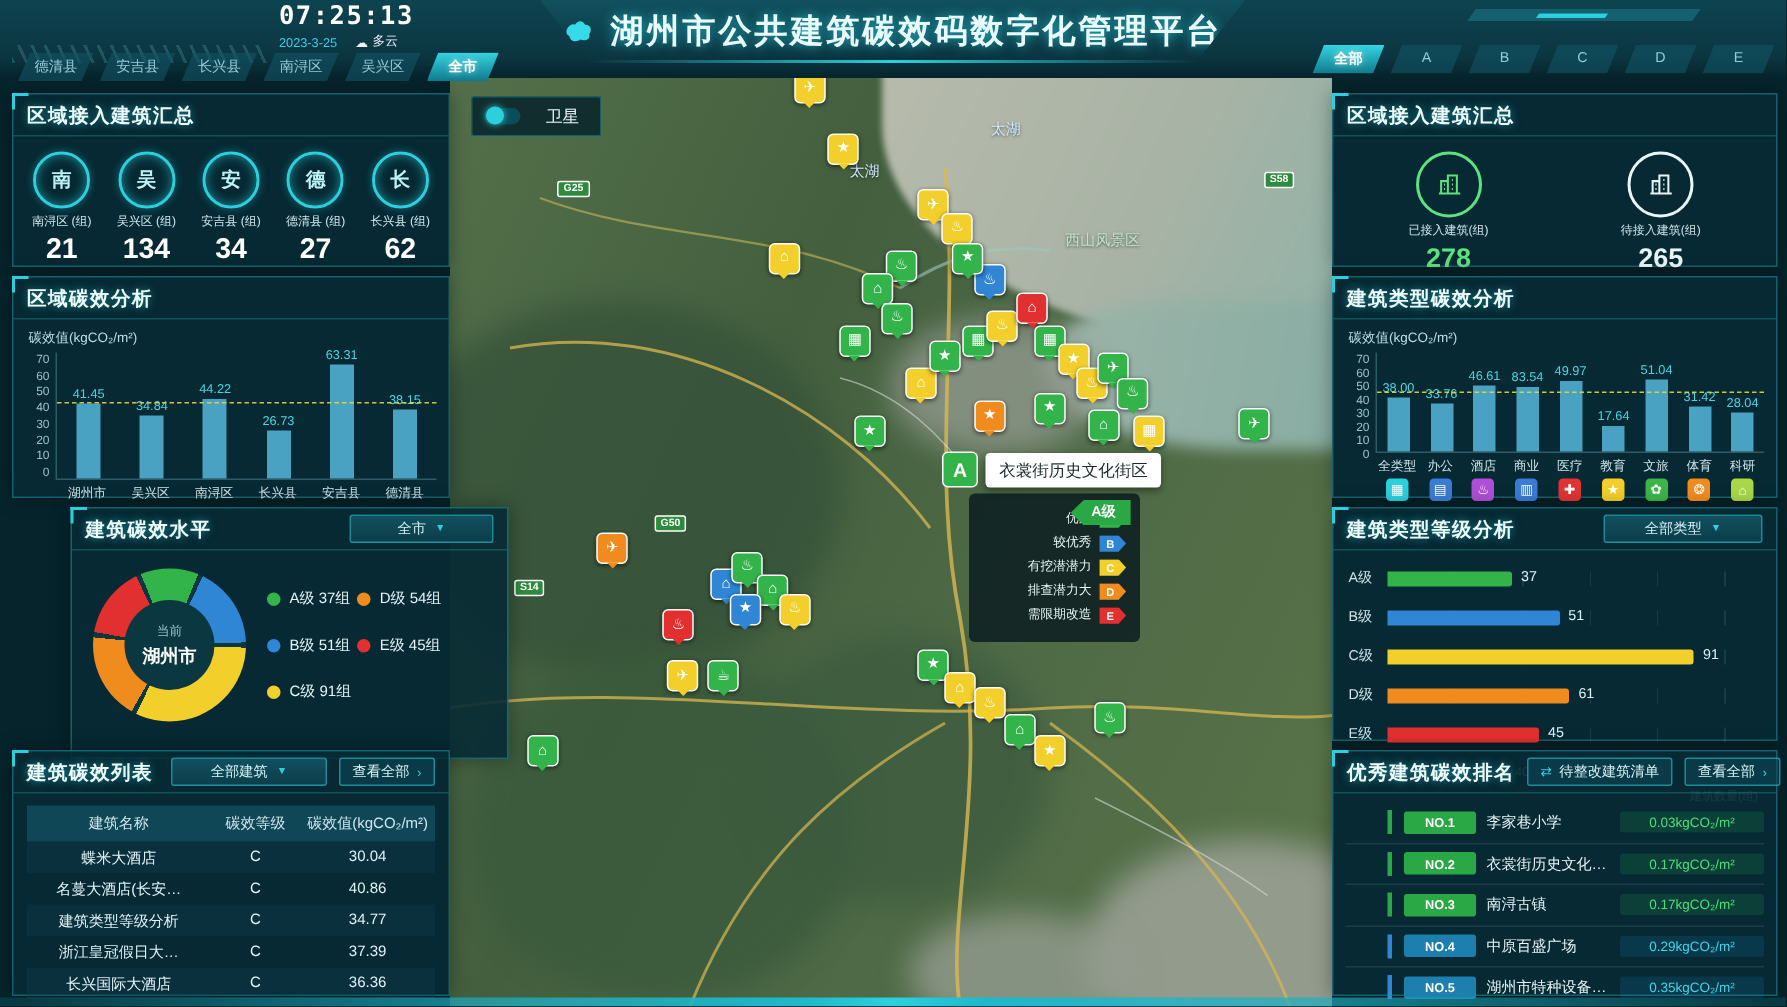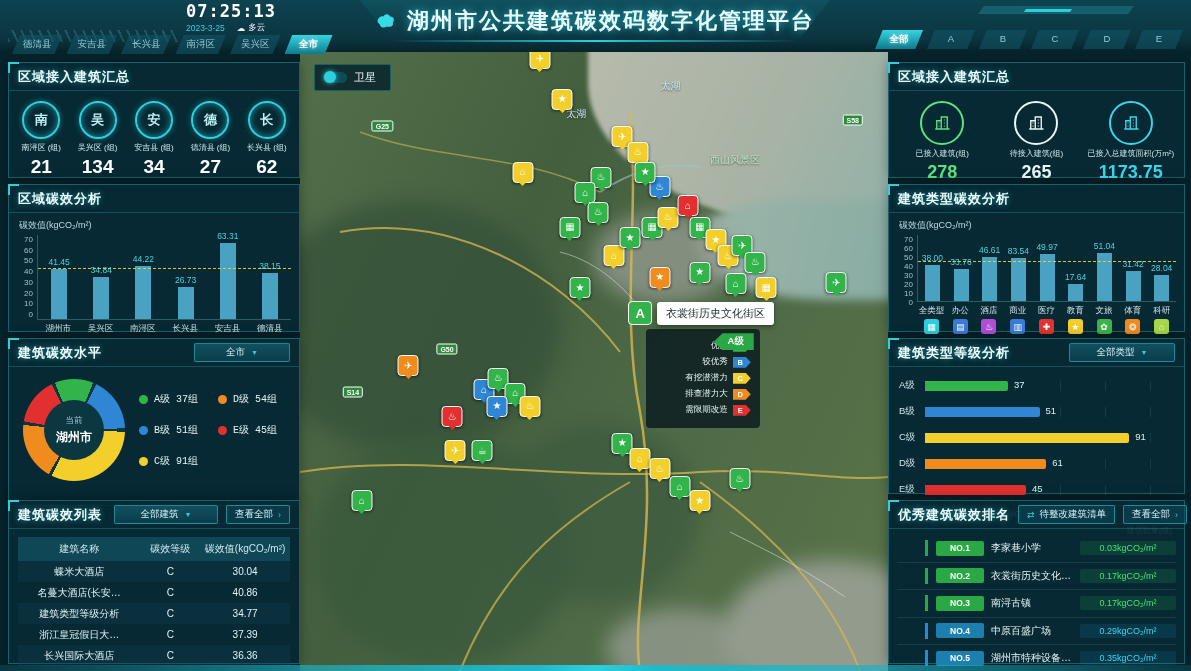--- a/index.html
+++ b/index.html
@@ -16,21 +16,21 @@
   .water2{position:absolute;right:-30px;top:24%;width:38%;height:16%;
     background:linear-gradient(100deg,#9db4a9,#86aca2);border-radius:40% 0 0 60%;filter:blur(5px);}
   svg.roads{position:absolute;inset:0;}
   .mlabel{position:absolute;font-size:10px;text-shadow:0 1px 2px rgba(0,0,0,.55);transform:translate(-50%,-50%);white-space:nowrap;}
   .shield{position:absolute;transform:translate(-50%,-50%);background:#2e8b3d;color:#fff;border:1px solid #fff;
     border-radius:2px;font-size:7px;font-weight:bold;padding:1px 3px;line-height:1;}
   .mk{position:absolute;width:19px;height:19px;border:1.5px solid #fff;border-radius:4px;
     display:flex;align-items:center;justify-content:center;color:#fff;font-size:10px;line-height:1;
     transform:translate(-50%,-100%);box-shadow:0 1px 3px rgba(0,0,0,.5);z-index:2;}
   .mk i{position:absolute;left:50%;bottom:-8px;transform:translateX(-50%);width:0;height:0;border:4px solid transparent;}
-  .sat{position:absolute;left:14px;top:12px;z-index:4;display:flex;align-items:center;gap:7px;
+  .sat{position:absolute;left:14px;top:12px;z-index:4;display:flex;align-items:center;gap:17px;
     background:rgba(7,34,42,.85);border:1px solid rgba(43,208,222,.3);border-radius:2px;
     padding:5px 14px 5px 8px;color:#e7f6f9;font-size:11px;cursor:pointer;}
   .tgl{width:24px;height:11px;border-radius:6px;background:#0c4c59;position:relative;display:inline-block;}
   .tgl b{position:absolute;left:1px;top:-1px;width:12px;height:12px;border-radius:50%;background:#2bd0de;box-shadow:0 0 5px #2bd0de;}
   .map-tip{position:absolute;z-index:6;display:flex;align-items:center;gap:5px;}
   .tip-a{width:22px;height:22px;border-radius:4px;background:#33b44a;border:1.5px solid #fff;color:#fff;
     font-weight:bold;font-size:13px;display:flex;align-items:center;justify-content:center;}
   .tip-lab{background:#fff;color:#1c2b2e;font-size:11px;padding:4px 9px;border-radius:3px;box-shadow:0 2px 5px rgba(0,0,0,.4);white-space:nowrap;}
   .map-leg{position:absolute;z-index:5;background:rgba(8,26,30,.82);border-radius:4px;padding:7px 9px 8px 9px;width:96px;}
   .leg-row{display:flex;align-items:center;justify-content:flex-end;gap:5px;margin:4px 0;}
@@ -111,21 +111,21 @@
   .icons{margin-top:2px;}
   .icons .cell{flex:1;display:flex;justify-content:center;}
   .cicon{width:15px;height:15px;border-radius:3px;color:#fff;font-size:9px;display:flex;align-items:center;justify-content:center;}
   
   .dn-wrap{display:flex;align-items:center;padding:12px 8px 6px 14px;gap:14px;}
   .donut{width:102px;height:102px;border-radius:50%;position:relative;flex:none;}
   .hole{position:absolute;left:21px;top:21px;width:60px;height:60px;border-radius:50%;background:#0b3741;
     display:flex;flex-direction:column;align-items:center;justify-content:center;gap:2px;}
   .hole .h1{color:#9fc3cc;font-size:8.5px;}
   .hole .h2{color:#fff;font-size:12px;font-weight:bold;}
-  .dn-leg{flex:1;display:flex;gap:20px;font-family:Liberation Mono, monospace;}
+  .dn-leg{flex:1;display:flex;gap:4px;}
   .dn-col{display:flex;flex-direction:column;gap:17px;}
   .dn-item{display:flex;align-items:center;gap:6px;color:#e6f4f7;font-size:10px;white-space:nowrap;}
   .dot{width:9px;height:9px;border-radius:50%;flex:none;}
   
   .tbl{margin:8px 9px 0 9px;font-size:10px;}
   .tr{display:flex;align-items:center;height:21px;color:#e2f2f6;}
   .tr.head{height:24px;background:rgba(24,96,116,.55);color:#cfe6ec;}
   .tr:nth-child(even):not(.head){background:rgba(16,64,78,.35);}
   .c1{width:45%;text-align:center;overflow:hidden;white-space:nowrap;text-overflow:ellipsis;}
   .c2{width:22%;text-align:center;}
@@ -527,21 +527,21 @@
           <span>湖州市</span>
           <span>吴兴区</span>
           <span>南浔区</span>
           <span>长兴县</span>
           <span>安吉县</span>
           <span>德清县</span>
         </div>
       </div>
   </div>
 
-  <div class="panel p-left" style="top:338px;height:168px;">
+  <div class="panel p-left" style="top:338px;height:168px;margin-left:39px;">
     <div class="ph">
       <span class="pt1">建筑碳效水平</span>
       <span class="dd" style="width:78px;">
         <span>全市</span>
         <span class="car">▼</span>
       </span>
     </div>
     <div class="dn-wrap">
       <div class="donut" id="donut" style="background: conic-gradient(from -23.9568deg, rgb(11, 55, 65) 0deg, rgb(11, 55, 65) 2deg, rgb(51, 180, 74) 2deg, rgb(51, 180, 74) 45.9137deg, rgb(11, 55, 65) 45.9137deg, rgb(11, 55, 65) 47.9137deg, rgb(11, 55, 65) 47.9137deg, rgb(11, 55, 65) 49.9137deg, rgb(46, 134, 212) 49.9137deg, rgb(46, 134, 212) 111.957deg, rgb(11, 55, 65) 111.957deg, rgb(11, 55, 65) 113.957deg, rgb(11, 55, 65) 113.957deg, rgb(11, 55, 65) 115.957deg, rgb(242, 207, 42) 115.957deg, rgb(242, 207, 42) 229.799deg, rgb(11, 55, 65) 229.799deg, rgb(11, 55, 65) 231.799deg, rgb(11, 55, 65) 231.799deg, rgb(11, 55, 65) 233.799deg, rgb(240, 140, 30) 233.799deg, rgb(240, 140, 30) 299.727deg, rgb(11, 55, 65) 299.727deg, rgb(11, 55, 65) 301.727deg, rgb(11, 55, 65) 301.727deg, rgb(11, 55, 65) 303.727deg, rgb(226, 48, 48) 303.727deg, rgb(226, 48, 48) 358deg, rgb(11, 55, 65) 358deg, rgb(11, 55, 65) 360deg);">
         <div class="hole">
@@ -640,29 +640,20 @@
         </div>
         <div class="stat">
           <div class="sring" style="border-color: rgb(233, 246, 248); color: rgb(233, 246, 248);">
             <svg width="18" height="18" viewBox="0 0 24 24" fill="none" stroke="currentColor" stroke-width="1.8">
               <path d="M5 20V9h6v11 M11 20V4h8v16 M7.5 12h1 M7.5 16h1 M14.5 8h1 M14.5 12h1 M14.5 16h1 M3 20h19"></path>
             </svg>
           </div>
           <div class="sl">待接入建筑(组)</div>
           <div class="sv" style="color: rgb(233, 246, 248);">265</div>
         </div>
-        <div class="stat">
-          <div class="sring" style="border-color: rgb(58, 214, 234); color: rgb(58, 214, 234);">
-            <svg width="18" height="18" viewBox="0 0 24 24" fill="none" stroke="currentColor" stroke-width="1.8">
-              <path d="M5 20V9h6v11 M11 20V4h8v16 M7.5 12h1 M7.5 16h1 M14.5 8h1 M14.5 12h1 M14.5 16h1 M3 20h19"></path>
-            </svg>
-          </div>
-          <div class="sl">已接入总建筑面积(万m²)</div>
-          <div class="sv" style="color: rgb(58, 214, 234);">1173.75</div>
-        </div>
       </div>
   </div>
 
   <div class="panel p-right" style="top:184px;height:148px;">
     <div class="ph">
         <span class="pt1">建筑类型碳效分析</span>
       </div>
     <div class="chart" id="rchart">
         <div class="ylab">碳效值(kgCO₂/m²)</div>
         <div class="cwrap">

